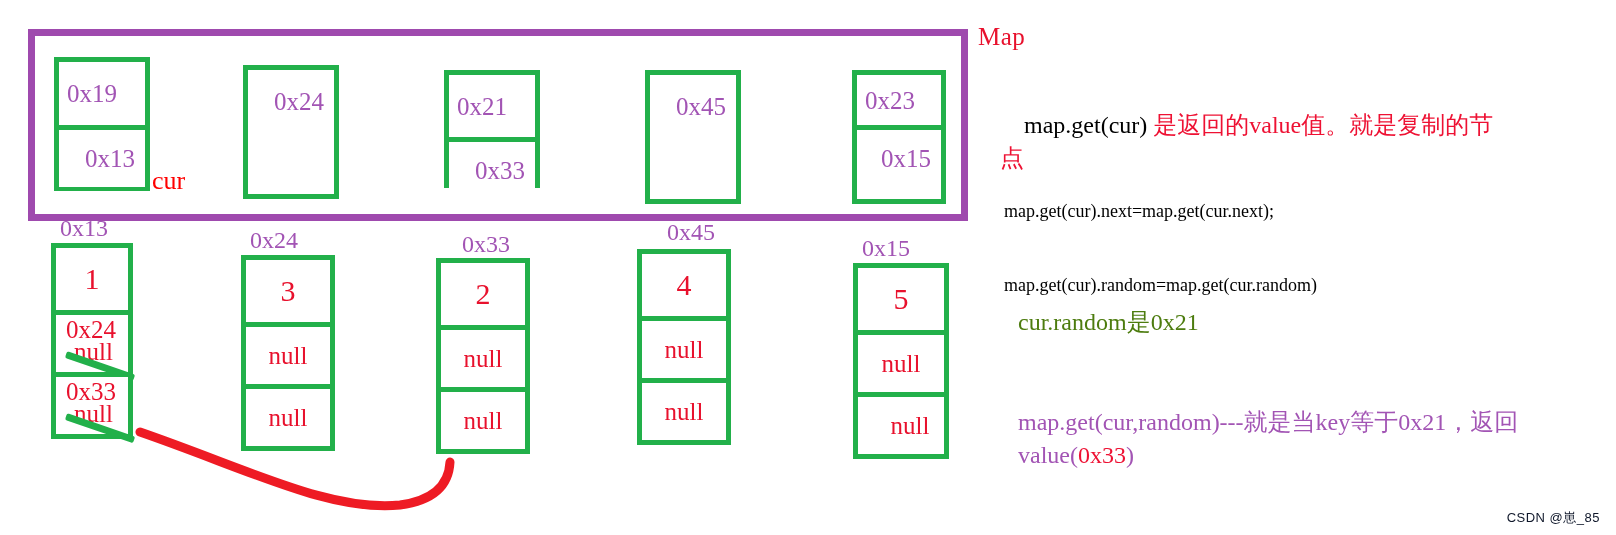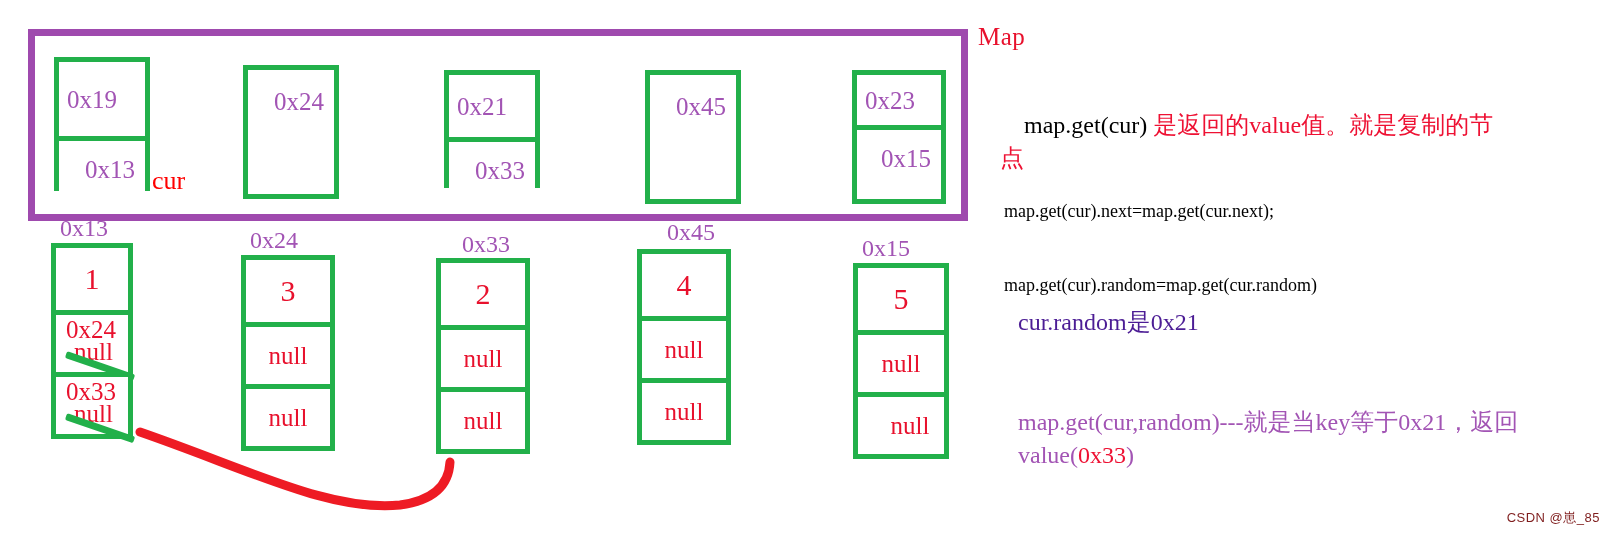--- a/index.html
+++ b/index.html
@@ -161,55 +161,55 @@
     width: 540px;
     font-size: 18px;
     color: #000000;
   }
   .note-c {
     left: 1018px;
     top: 240px;
     width: 520px;
     font-size: 24px;
   }
-  .note-c .l1 { color: #4c1d95; }
+  .note-c .l1 { color: #4d7c0f; }
   .note-c .l2 { color: #a254b4; }
   .note-c .hi { color: #ee1133; }
 
   
   .curve {
     position: absolute;
     left: 0;
     top: 0;
     width: 1616px;
     height: 535px;
     pointer-events: none;
   }
 
   
   .watermark {
     position: absolute;
     right: 16px;
     bottom: 8px;
-    color: #7f1d1d;
+    color: #0f172a;
     font-size: 13px;
     font-family: "Liberation Sans", sans-serif;
     letter-spacing: .5px;
   }
 </style>
 </head>
 <body>
 
 <div id="canvas">
 
   <div class="map-box"></div>
   <div class="map-label">Map</div>
 
   <div class="cell-box map-entry" style="left:54px; top:57px; width:96px; height:134px;">
-    <div class="cell cell-key" style="height:74px;text-align:center;">
+    <div class="cell cell-key" style="height:63px;text-align:center;">
       <span class="ptr">0x19</span>
     </div>
     <div class="cell cell-val" style="height:62px;">
       <span class="ptr">0x13</span>
     </div>
   </div>
   <div class="cur-label" style="left:152px; top:168px;">cur</div>
 
   <div class="cell-box map-entry" style="left:243px; top:65px; width:96px; height:134px;">
     <div class="cell cell-val" style="height:62px;">

